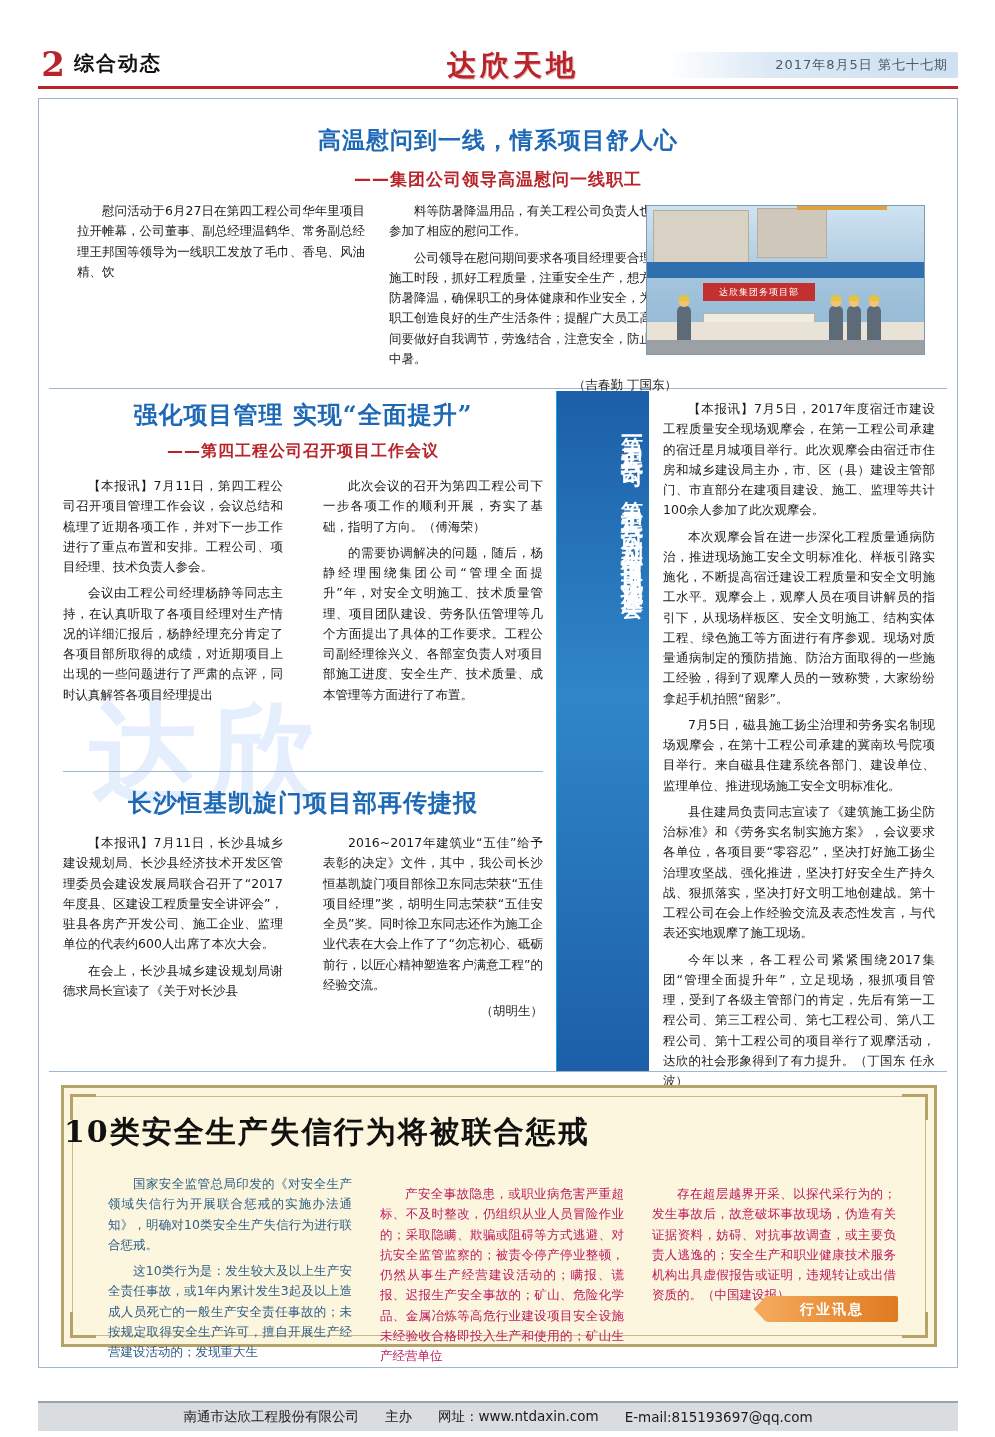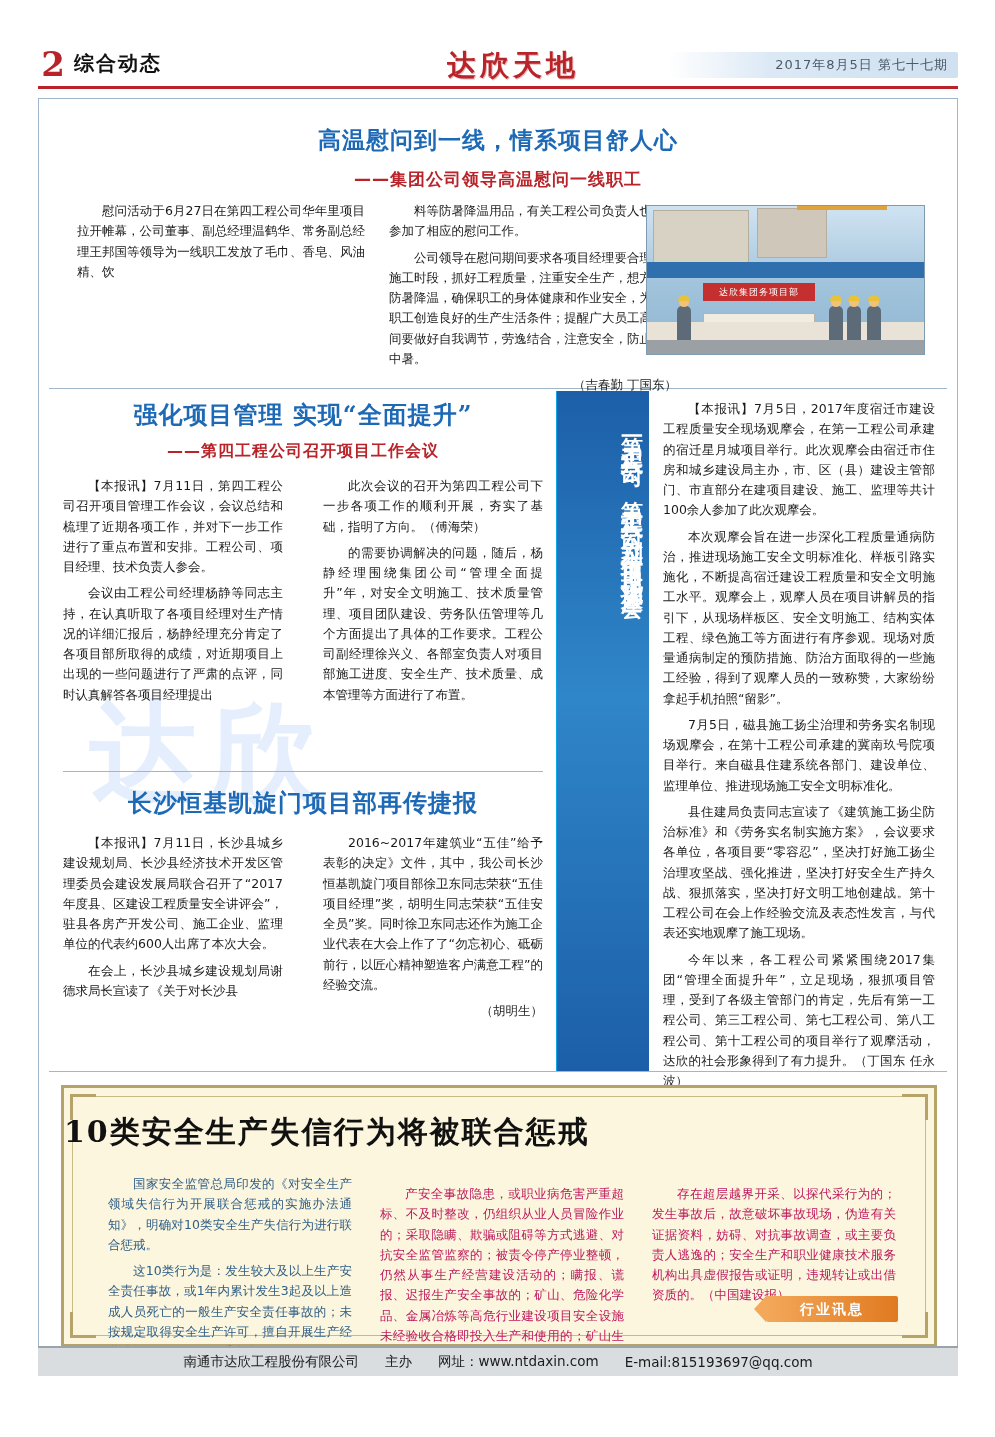--- a/index.html
+++ b/index.html
@@ -214,21 +214,21 @@
     border-radius: 2px;
   }
   .tag-arrow {
     position: absolute; right: 168px; bottom: 22px;
     width: 0; height: 0; border-top: 13px solid transparent;
     border-bottom: 13px solid transparent; border-right: 12px solid #f3a85a;
   }
 
   
   .footer {
-    position: absolute; left: 38px; top: 1346px; width: 920px; height: 30px;
+    position: absolute; left: 38px; top: 1401px; width: 920px; height: 30px;
     background: #d9dde0;
     border-top: 2px solid #9aa3aa;
     display: flex; align-items: center; justify-content: center;
     gap: 26px;
     font-size: 13.5px; color: #1a1a1a;
   }
   .footer span { white-space: nowrap; }
 </style>
 </head>
 <body>

